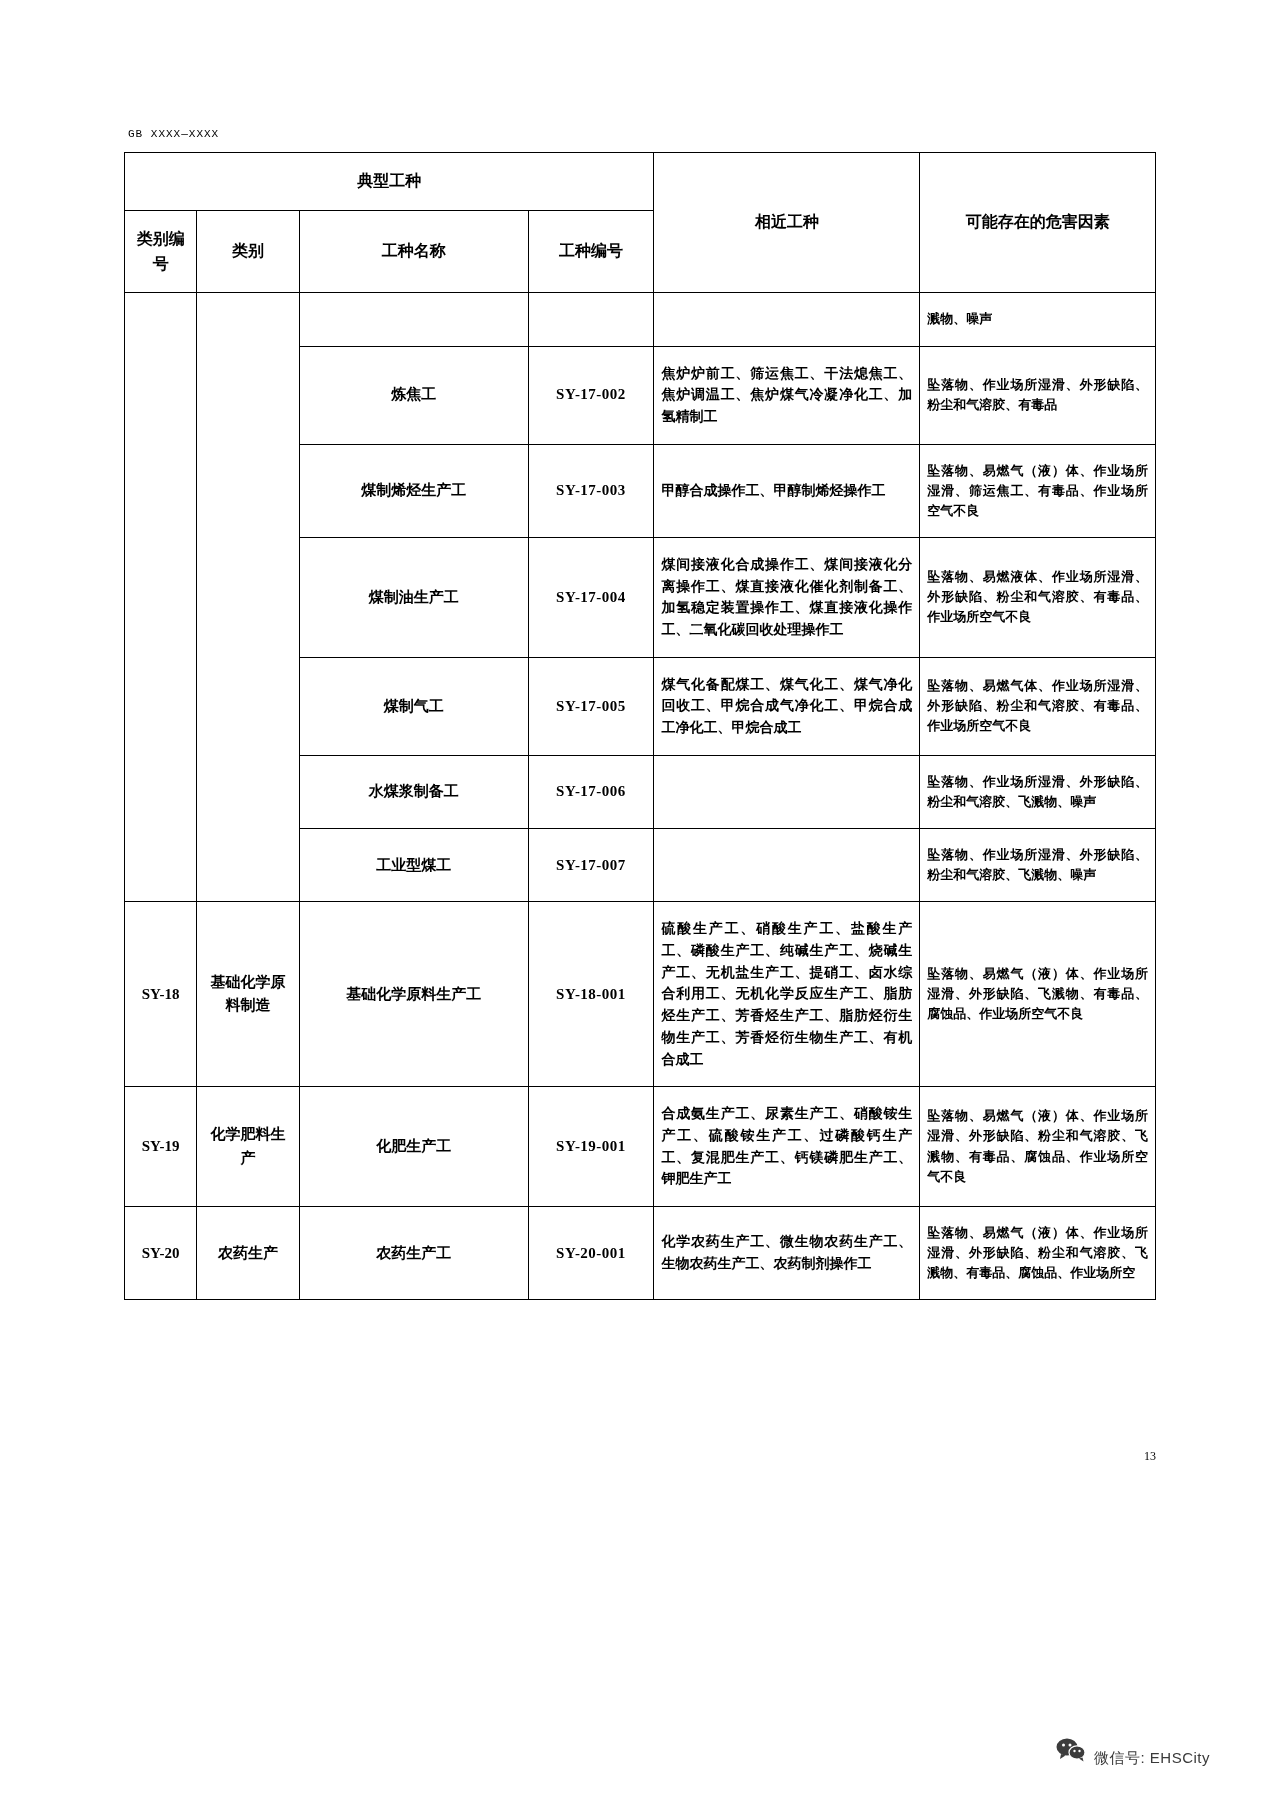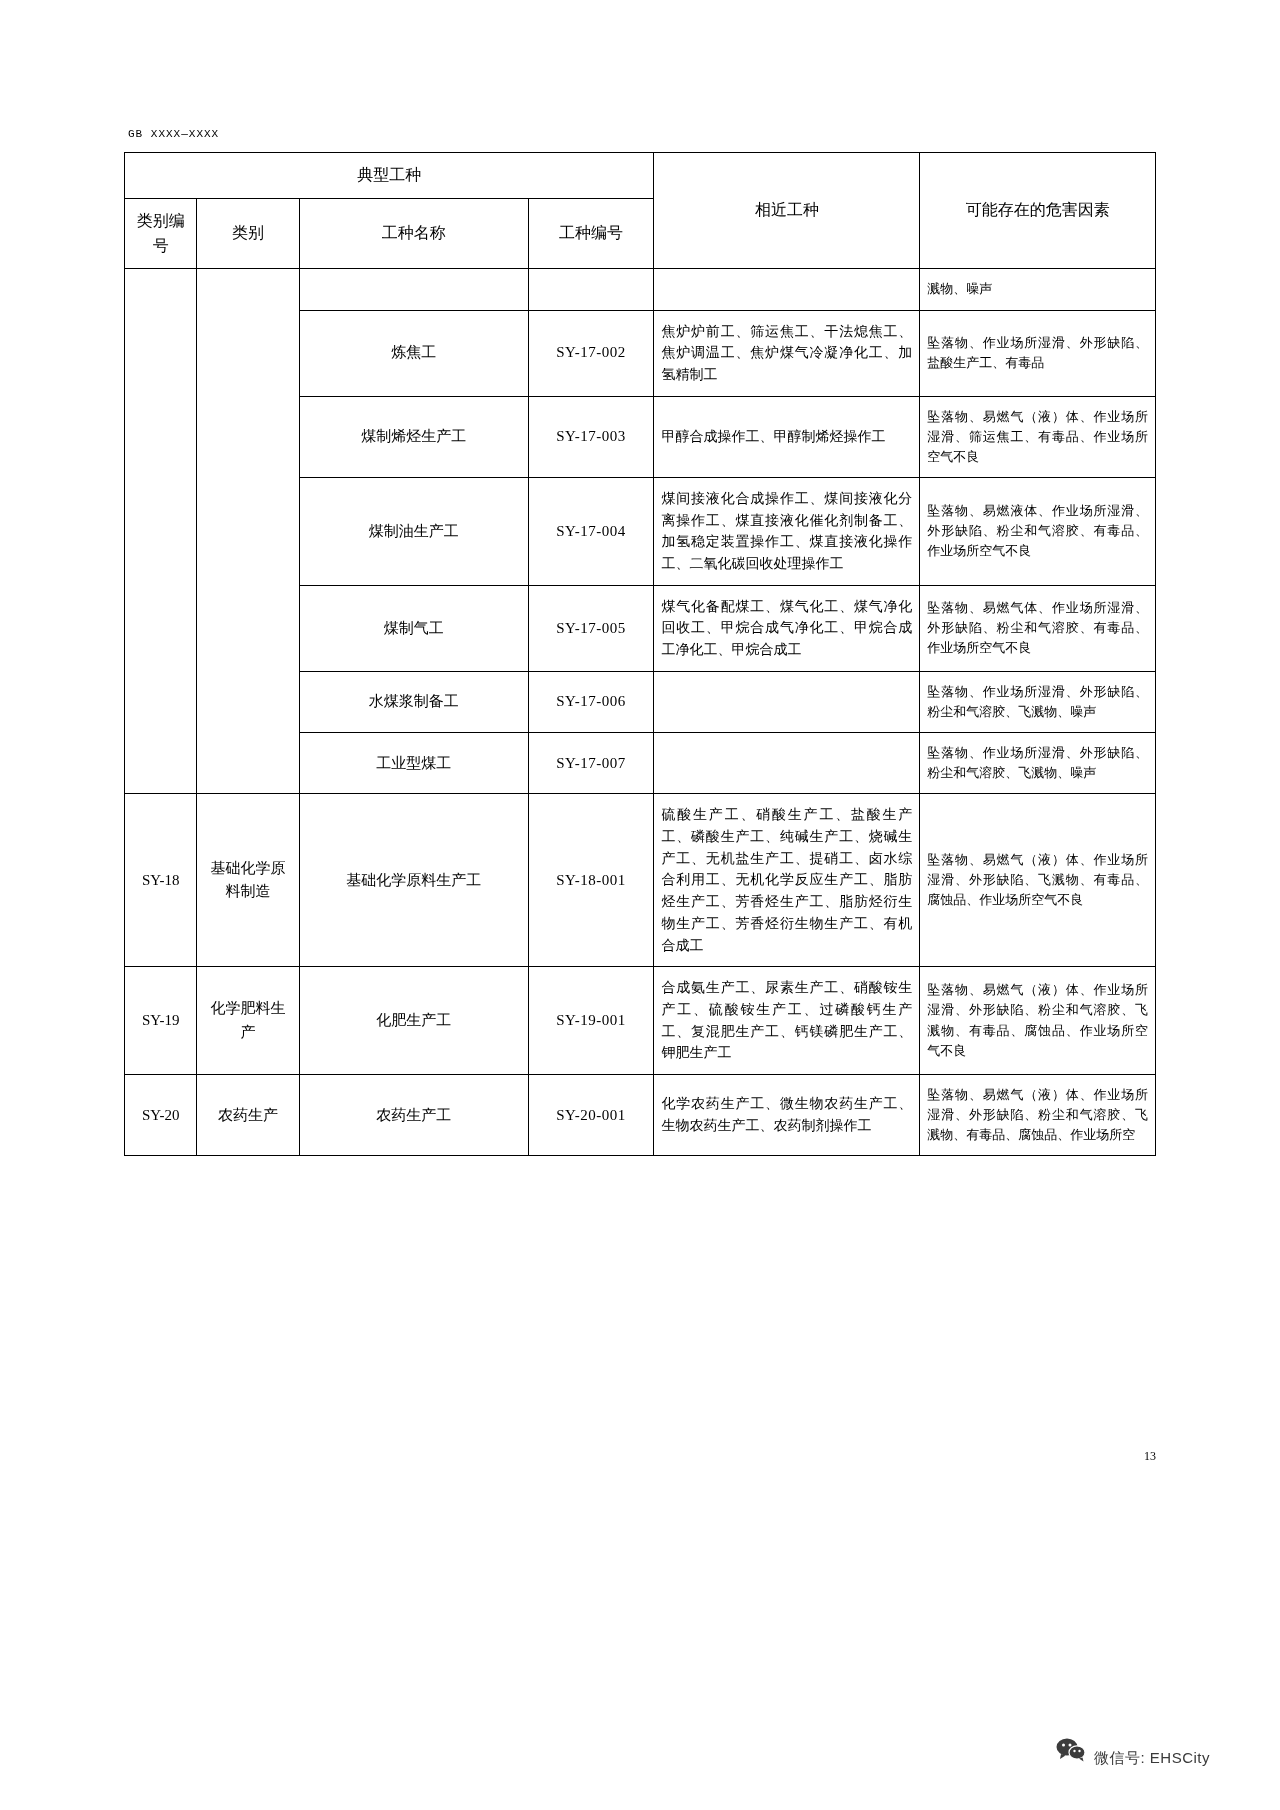--- a/index.html
+++ b/index.html
@@ -34,24 +34,24 @@
     position: absolute;
     left: 124px;
     top: 152px;
     width: 1032px;
     border-collapse: collapse;
     table-layout: fixed;
     font-size: 15px;
   }
   table.main td, table.main th {
     border: 1px solid #000;
-    padding: 10px 7px;
+    padding: 16px 7px;
     vertical-align: middle;
     line-height: 1.55;
-    font-weight: normal;
+    font-weight: bold;
   }
   .hdr {
     text-align: center;
     font-size: 16px;
   }
   .c-center {
     text-align: center;
   }
   .c-just {
     text-align: justify;
@@ -144,21 +144,21 @@
         <td class="c-center" rowspan="7"></td>
         <td class="c-center nm"></td>
         <td class="code-cell"></td>
         <td class="near c-just"></td>
         <td class="hazard c-just">溅物、噪声</td>
       </tr>
       <tr>
         <td class="c-center nm">炼焦工</td>
         <td class="code-cell">SY-17-002</td>
         <td class="near c-just">焦炉炉前工、筛运焦工、干法熄焦工、焦炉调温工、焦炉煤气冷凝净化工、加氢精制工</td>
-        <td class="hazard c-just">坠落物、作业场所湿滑、外形缺陷、盐酸生产工、有毒品</td>
+        <td class="hazard c-just">坠落物、作业场所湿滑、外形缺陷、粉尘和气溶胶、有毒品</td>
       </tr>
       <tr>
         <td class="c-center nm">煤制烯烃生产工</td>
         <td class="code-cell">SY-17-003</td>
         <td class="near c-just">甲醇合成操作工、甲醇制烯烃操作工</td>
         <td class="hazard c-just">坠落物、易燃气（液）体、作业场所湿滑、筛运焦工、有毒品、作业场所空气不良</td>
       </tr>
       <tr>
         <td class="c-center nm">煤制油生产工</td>
         <td class="code-cell">SY-17-004</td>

